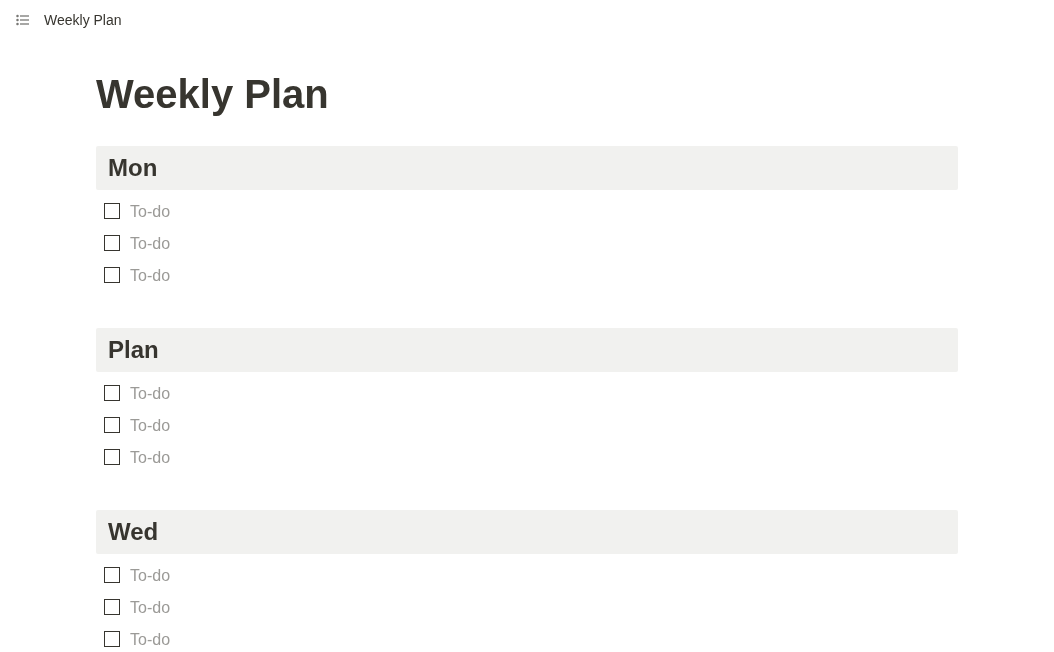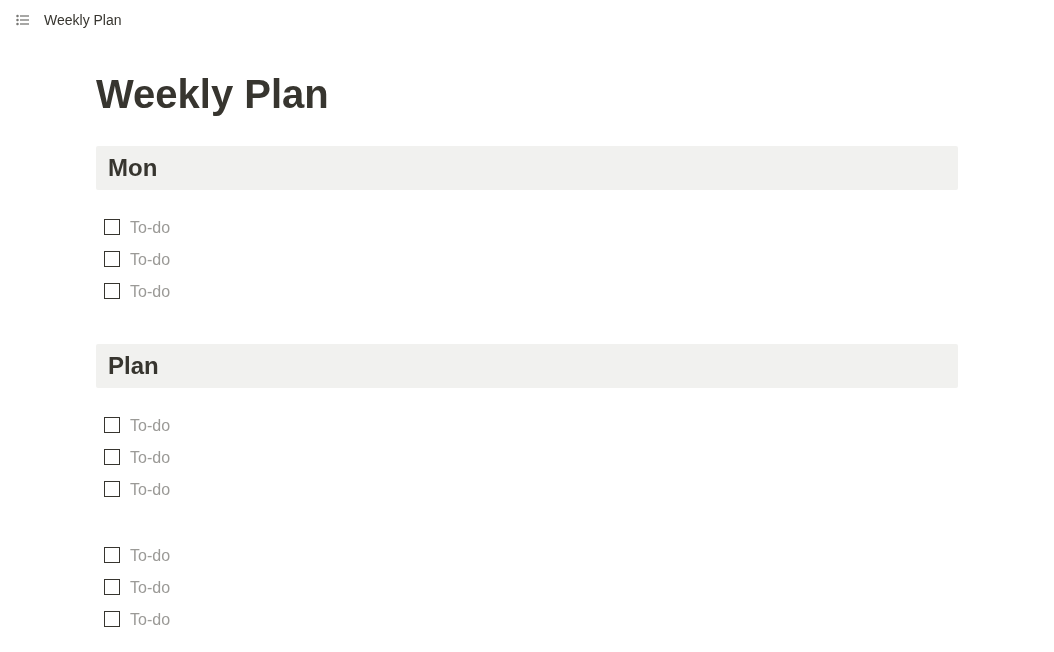--- a/index.html
+++ b/index.html
@@ -55,21 +55,21 @@
     .day-section {
       margin-bottom: 34px;
     }
     .day-header {
       background: #f1f1ef;
       padding: 8px 12px;
       font-size: 24px;
       font-weight: 600;
       color: #37352f;
       border-radius: 2px;
-      margin-bottom: 24px;
+      margin-bottom: 8px;
     }
     .todo-item {
       display: flex;
       align-items: flex-start;
       padding: 5px 8px;
       min-height: 32px;
     }
     .todo-checkbox {
       width: 16px;
       height: 16px;
@@ -132,20 +132,21 @@
       <div class="todo-checkbox"></div>
       <div class="todo-text">To-do</div>
     </div>
     <div class="todo-item">
       <div class="todo-checkbox"></div>
       <div class="todo-text">To-do</div>
     </div>
   </div>
 
   <div class="day-section">
+    <div class="day-header">Wed</div>
     <div class="todo-item">
       <div class="todo-checkbox"></div>
       <div class="todo-text">To-do</div>
     </div>
     <div class="todo-item">
       <div class="todo-checkbox"></div>
       <div class="todo-text">To-do</div>
     </div>
     <div class="todo-item">
       <div class="todo-checkbox"></div>

